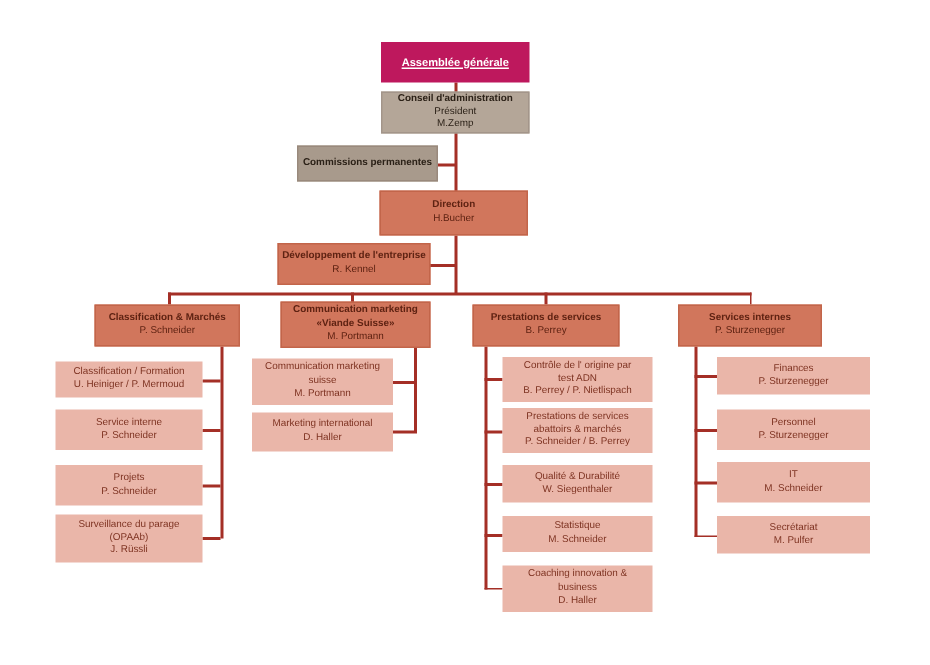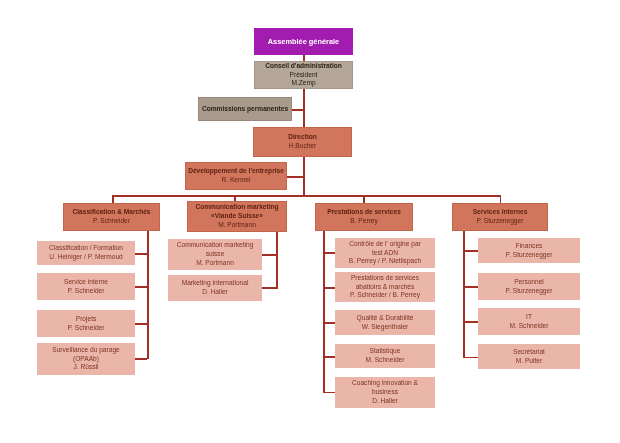--- a/index.html
+++ b/index.html
@@ -1,21 +1,21 @@
 <!DOCTYPE html>
 <html><head>
 <meta charset="utf-8">
 <style>
   html,body{margin:0;padding:0;background:#ffffff;}
   #stage{position:relative;width:620px;height:443px;background:#ffffff;overflow:hidden;
          font-family:"Liberation Sans","DejaVu Sans",sans-serif;}
   .bx{position:absolute;box-sizing:border-box;display:flex;flex-direction:column;
       justify-content:center;align-items:center;text-align:center;
       line-height:1.32;font-size:6.6px;white-space:nowrap;}
-  .brown {background:#a21caf;color:#ffffff;font-size:7.4px;}
+  .brown {background:#be185d;color:#ffffff;font-size:7.4px;text-decoration:underline;}
   .taupe1{background:#B4A698;color:#2B2117;border:1px solid #a3958a;}
   .taupe2{background:#A89A8C;color:#2B2117;border:1px solid #99897c;}
   .salmon{background:#D1765C;color:#5E2212;border:1px solid #c2654a;}
   .pink  {background:#EAB6A9;color:#7E3322;}
   .b{font-weight:700;}
   .ln{position:absolute;background:#A42F26;}
 </style>
 </head>
 <body>
 

